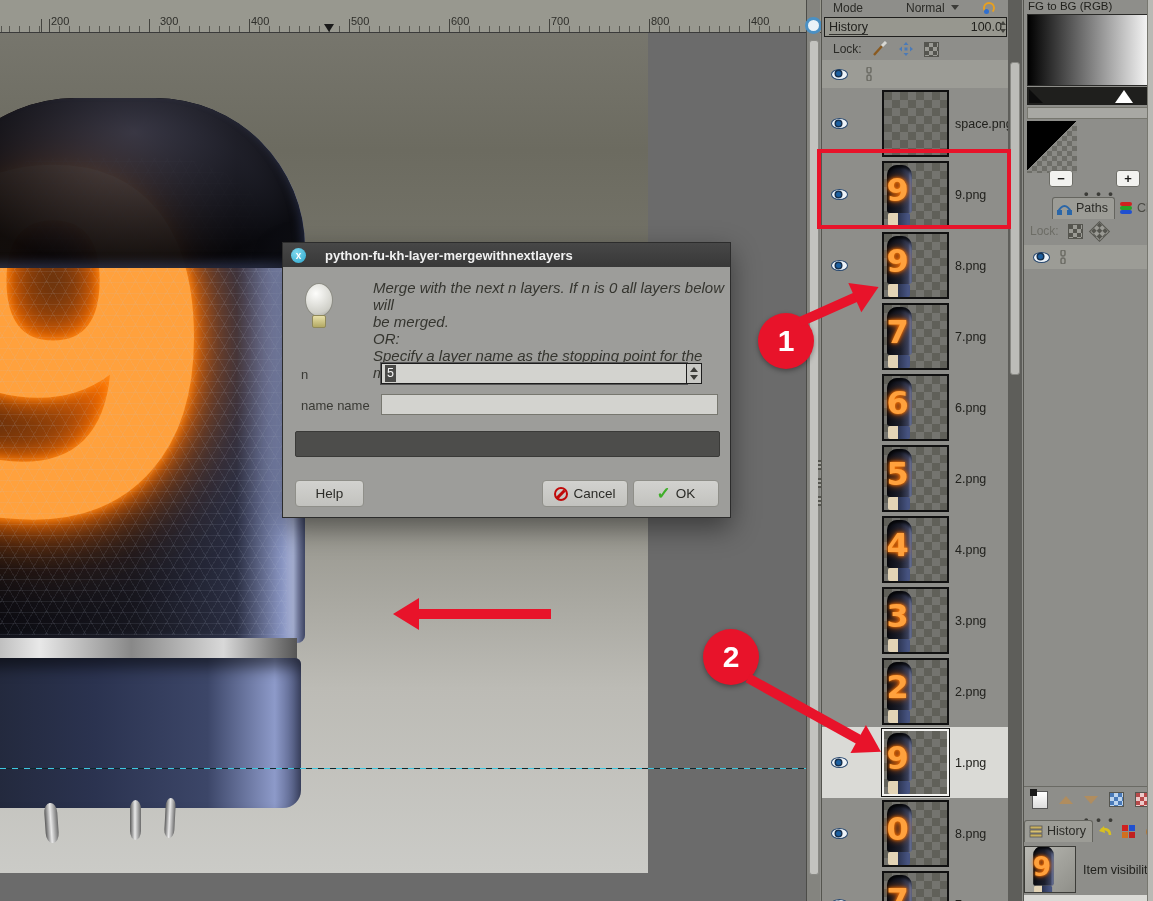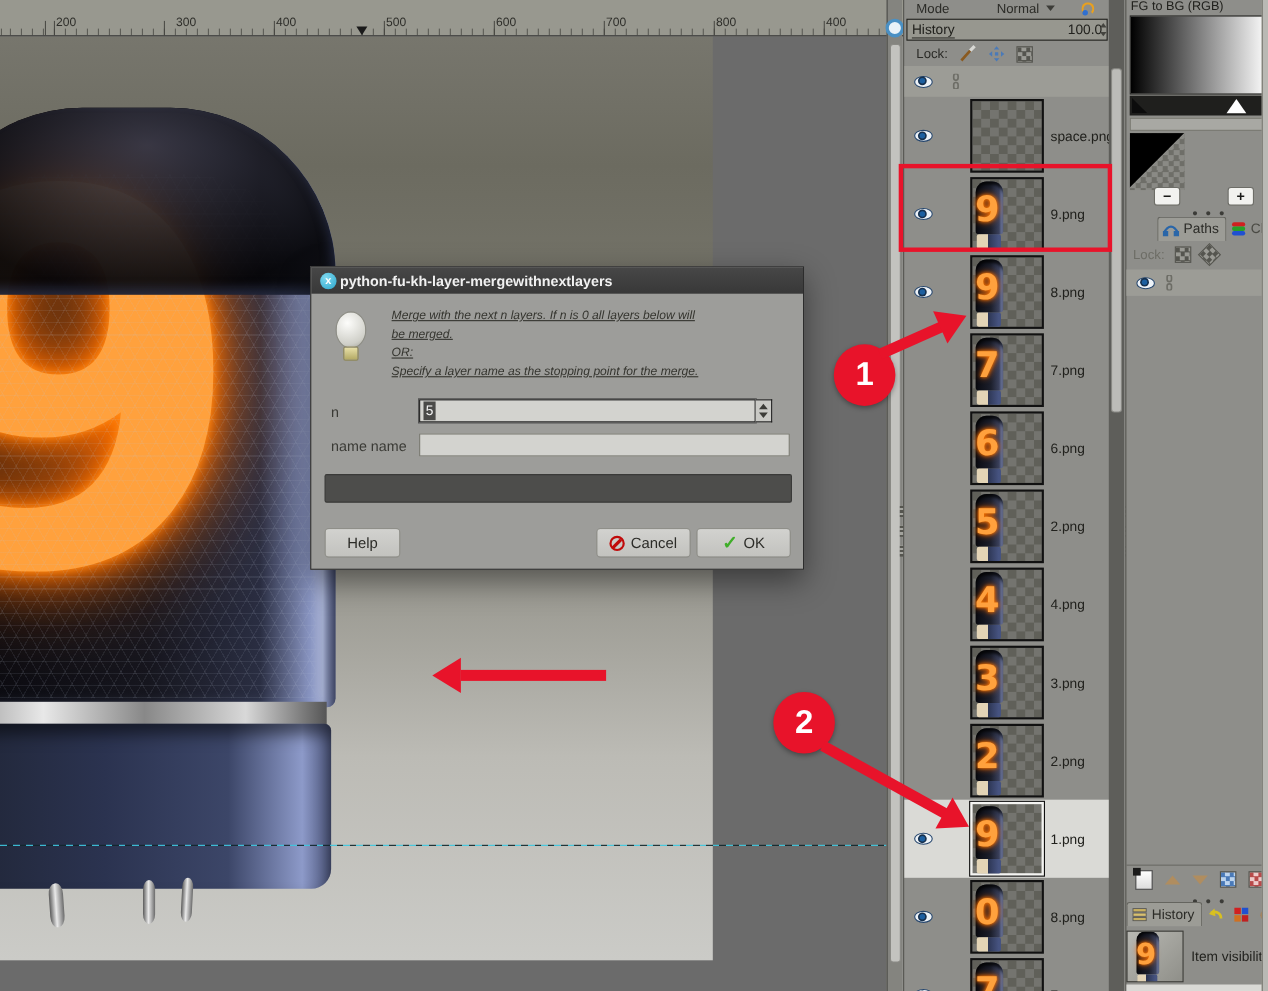--- a/index.html
+++ b/index.html
@@ -50,28 +50,28 @@
   .nav-corner{position:absolute;left:805px;top:17px;width:17px;height:17px;border-radius:50%;
     background:#e9f2f8;border:3px solid #4a90c4;}
 
   
   .dialog{position:absolute;left:282px;top:242px;width:449px;height:276px;background:#9d9d9a;
     border:1px solid #2c2c2c;box-shadow:0 10px 26px rgba(0,0,0,.45);}
   .dialog-title{position:absolute;left:0;top:0;right:0;height:24px;background:linear-gradient(#474747,#383838);
     display:flex;align-items:center;padding-left:8px;}
   .dialog-close{width:15px;height:15px;border-radius:50%;background:radial-gradient(circle at 35% 30%,#7fd9ef,#2ba6cc);
     color:#fff;font-size:10px;line-height:15px;text-align:center;font-weight:bold;flex:0 0 auto;}
-  .dialog-title-text{color:#f1f1f1;font-size:13px;font-weight:bold;margin-left:3px;white-space:nowrap;}
+  .dialog-title-text{color:#f1f1f1;font-size:13px;font-weight:bold;margin-left:19px;white-space:nowrap;}
   .bulb{position:absolute;left:19px;top:40px;width:34px;height:50px;}
   .bulb-glass{position:absolute;left:3px;top:0;width:28px;height:34px;border-radius:50%;
     background:radial-gradient(circle at 38% 30%,#fdfdfb,#cfcfc8 70%,#9a9a92);border:1px solid #8d8d85;}
   .bulb-base{position:absolute;left:10px;top:32px;width:14px;height:13px;background:linear-gradient(#e8e0a8,#b3a964);
     border-radius:2px;border:1px solid #8f885a;}
-  .dialog-msg{position:absolute;left:73px;top:36px;width:366px;font-size:11px;font-style:italic;
-    color:#35352f;line-height:17px;text-decoration:underline;}
+  .dialog-msg{position:absolute;left:90px;top:36px;width:366px;font-size:15px;font-style:italic;
+    color:#35352f;line-height:17px;}
   .field-label{position:absolute;left:18px;font-size:13px;color:#3a3a35;}
   .n-input{position:absolute;left:98px;top:120px;width:306px;height:21px;background:#d3d3cf;
     border:1px solid #1d1d1d;box-shadow:0 0 0 1px #555;display:flex;align-items:center;padding-left:3px;}
   .n-sel{background:#4a4a48;color:#f5f5f5;font-size:12.5px;padding:0 2px;line-height:17px;}
   .spin{position:absolute;left:404px;top:120px;width:15px;height:21px;background:#c9c9c5;border:1px solid #1d1d1d;border-left:none;
     display:flex;flex-direction:column;align-items:center;justify-content:space-evenly;}
   .spin .up{width:0;height:0;border-left:4px solid transparent;border-right:4px solid transparent;border-bottom:5px solid #3c3c38;}
   .spin .dn{width:0;height:0;border-left:4px solid transparent;border-right:4px solid transparent;border-top:5px solid #3c3c38;}
   .name-input{position:absolute;left:98px;top:151px;width:337px;height:21px;background:#d3d3cf;border:1px solid #77776f;}
   .progress{position:absolute;left:12px;top:188px;width:425px;height:26px;background:#4d4d4b;border-radius:2px;border:1px solid #3a3a38;}

